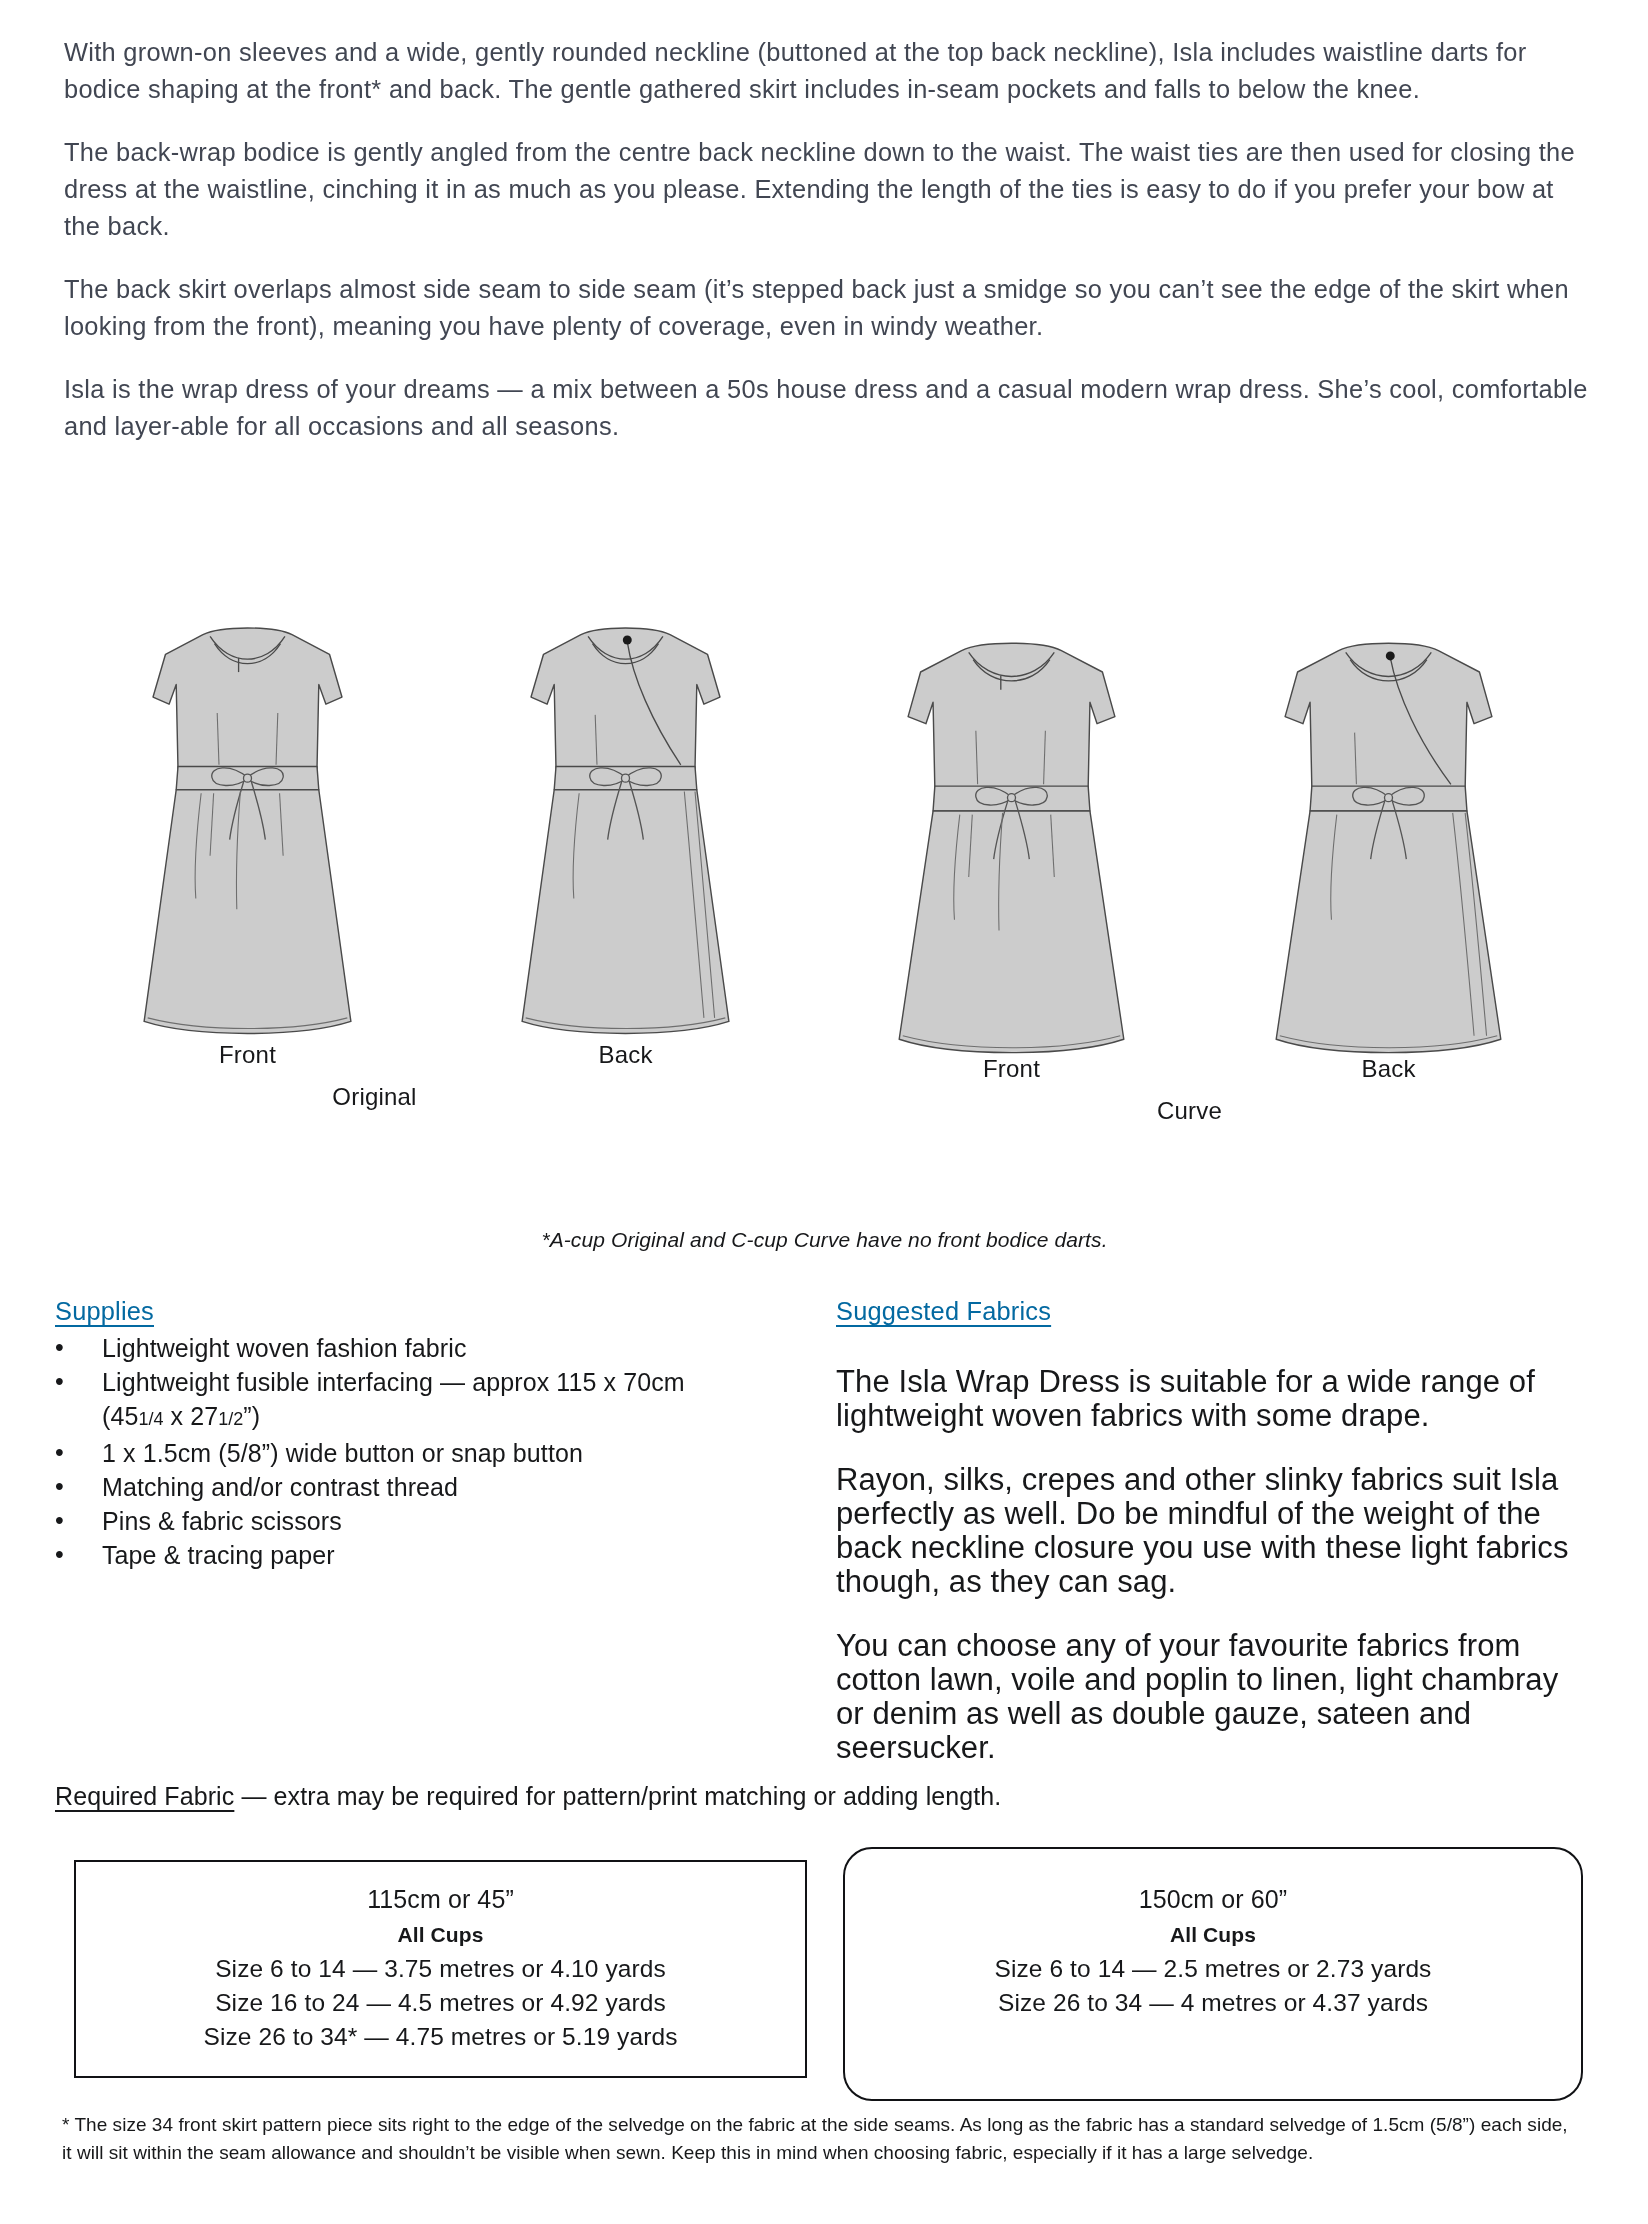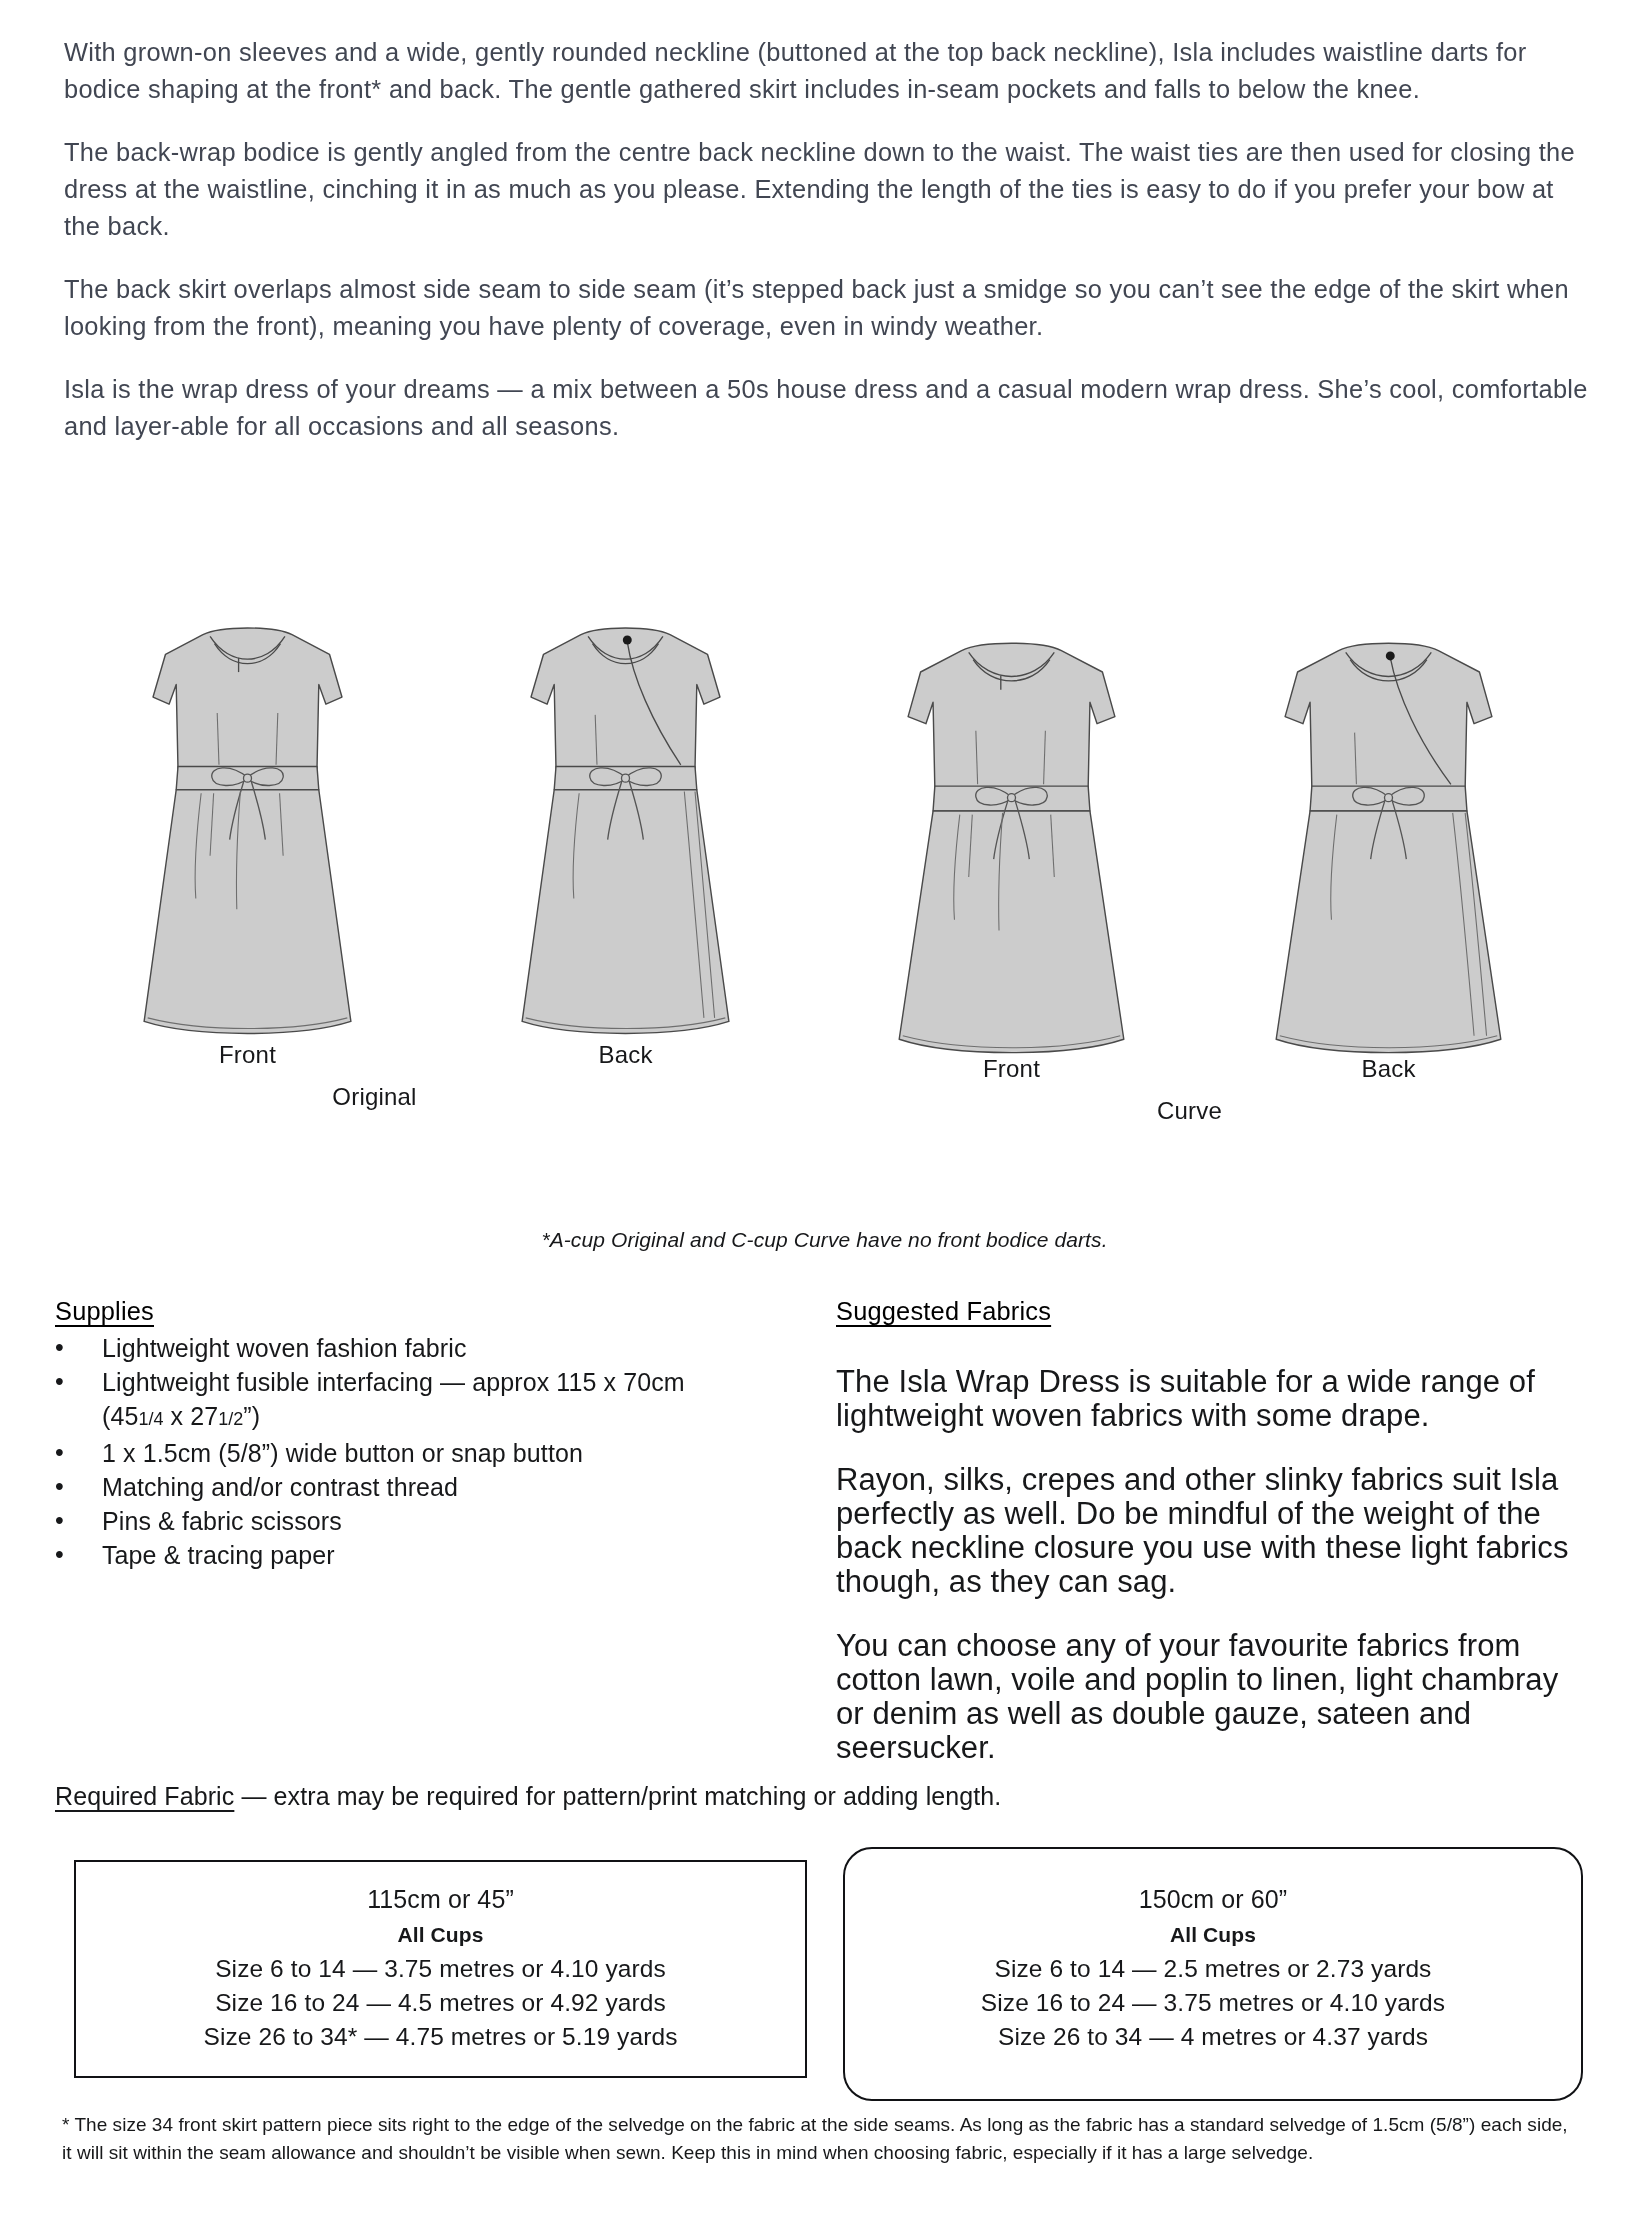--- a/index.html
+++ b/index.html
@@ -93,21 +93,21 @@
     width: 757px;
   }
   .col-right {
     position: absolute;
     left: 836px;
     top: 0;
     width: 749px;
   }
   .sec-head {
     font-size: 25.4px;
-    color: #000000;
+    color: #0369a1;
     text-decoration: underline;
     text-underline-offset: 4.5px;
     letter-spacing: 0.2px;
     margin: 0 0 5.3px 0;
   }
   ul.supplies {
     list-style: none;
     margin: 0;
     padding: 0;
   }
@@ -414,21 +414,20 @@
       <div class="fb-row">Size 16 to 24 — 4.5 metres or 4.92 yards</div>
       <div class="fb-row">Size 26 to 34* — 4.75 metres or 5.19 yards</div>
     </div>
   </div>
 
   <div class="fabric-box" id="fabric-box-150">
     <div class="fb-inner">
       <div class="fb-title">150cm or 60”</div>
       <div class="fb-sub">All Cups</div>
       <div class="fb-row">Size 6 to 14 — 2.5 metres or 2.73 yards</div>
-      <div class="fb-row">Size 16 to 24 — 3.75 metres or 4.10 yards</div>
       <div class="fb-row">Size 26 to 34 — 4 metres or 4.37 yards</div>
     </div>
   </div>
 
   <div class="footnote">* The size 34 front skirt pattern piece sits right to the edge of the selvedge on the fabric at the side seams. As long as the fabric has a standard selvedge of 1.5cm (5/8”) each side, it will sit within the seam allowance and shouldn’t be visible when sewn. Keep this in mind when choosing fabric, especially if it has a large selvedge.</div>
 
 </div>
 
 
 </body></html>

